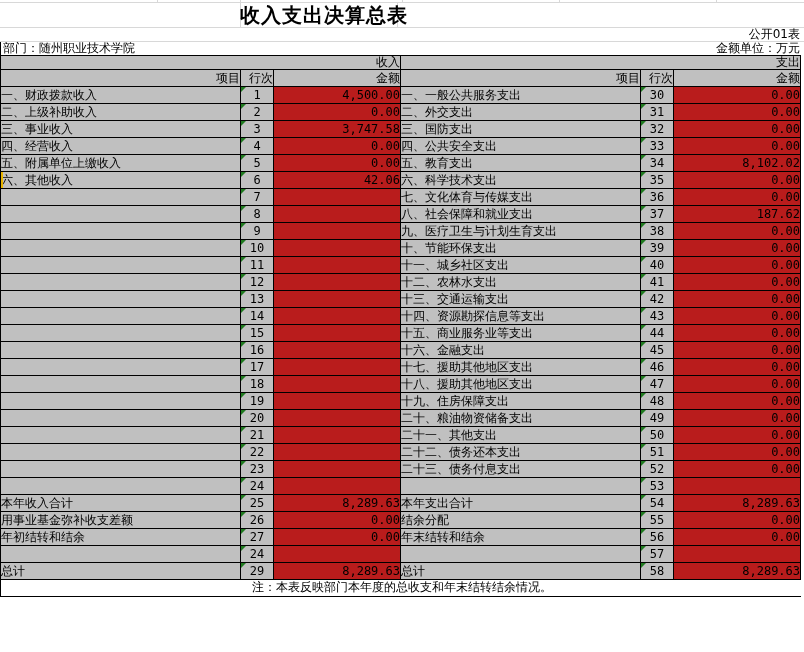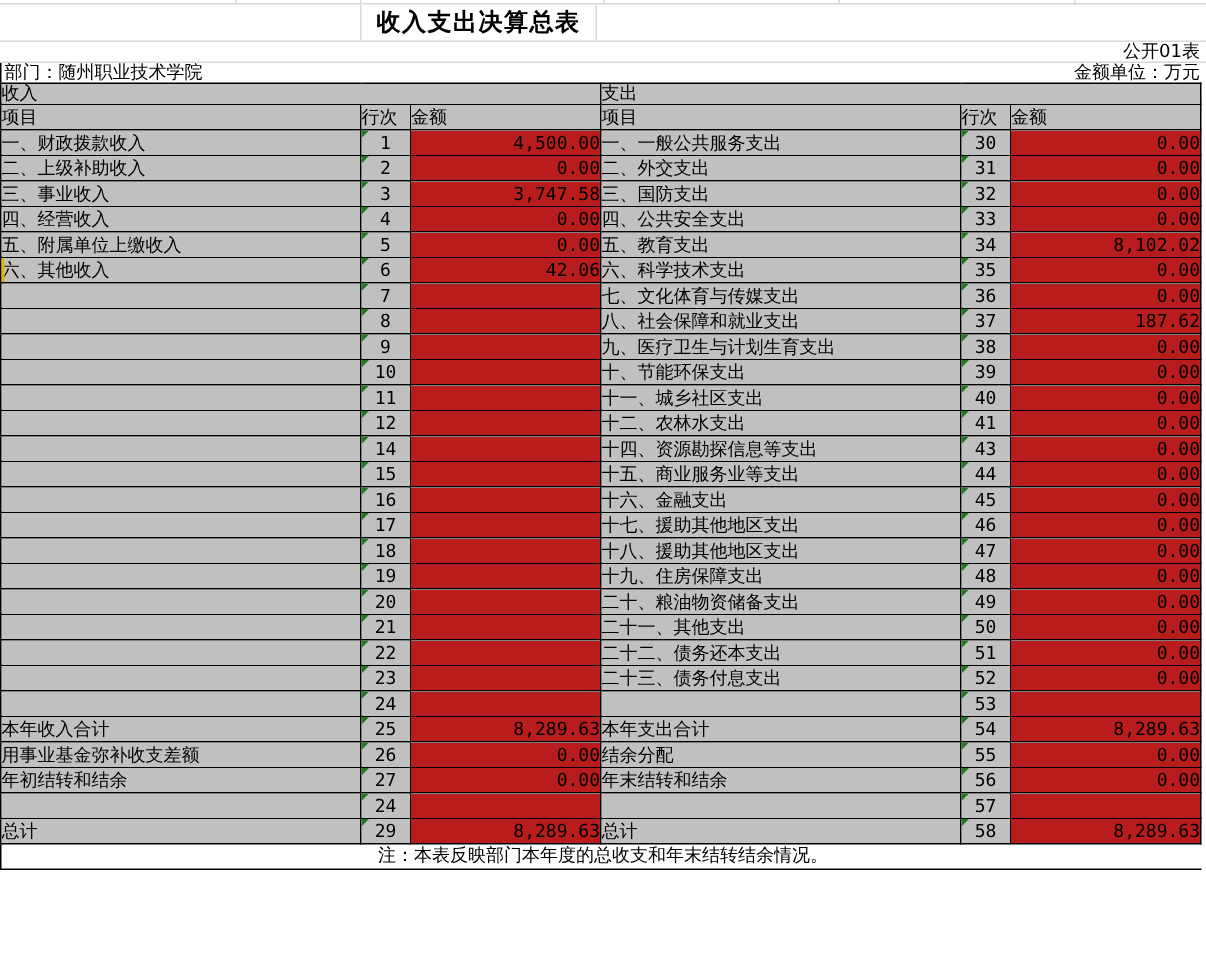--- a/index.html
+++ b/index.html
@@ -12,34 +12,34 @@
   html,body{background:#fff}
   .page{
     position:relative;width:804px;height:652px;background:#fff;overflow:hidden;
     font-family:"DejaVu Sans","Liberation Sans",sans-serif;font-size:12px;color:#000;
   }
   .gstrip{position:relative;height:3px;border-bottom:1px solid var(--grid)}
   .vseg{position:absolute;top:0;bottom:0;width:1px;background:var(--grid)}
   .trow{position:relative;height:25px;border-bottom:1px solid var(--grid)}
   .title{
     position:absolute;left:240px;width:158px;top:0;line-height:24px;text-align:center;
-    font-size:16px;font-weight:700;letter-spacing:1px;white-space:nowrap;
+    font-size:20px;font-weight:700;letter-spacing:1px;white-space:nowrap;
   }
   .prow{position:relative;height:14px;border-bottom:1px solid var(--grid)}
   .pcode{position:absolute;right:4px;top:0;line-height:13px}
   .drow{position:relative;height:13px;border-left:1px solid #000}
   .dept{position:absolute;left:2px;top:0;line-height:13px}
   .unit{position:absolute;right:4px;top:0;line-height:13px}
   table.main{border-collapse:collapse;table-layout:fixed;width:801px}
   .main th,.main td{
     border:1px solid #000;padding:0;position:relative;overflow:hidden;white-space:nowrap;
     font-weight:400;height:17px;line-height:15px;vertical-align:middle;
   }
   .main thead tr.r1 th{height:14px;line-height:13px}
-  .hg{background:var(--gray);text-align:left}
+  .hg{background:var(--gray);text-align:right}
   .c-label{background:var(--gray);text-align:left;padding-left:2px}
   .c-label.center{text-align:left;padding-left:0}
   .c-line{
     background:var(--gray);text-align:center;
     font-family:"DejaVu Sans Mono","Liberation Mono",monospace;font-size:12px;
   }
   .c-amount{
     background:#b91c1c;text-align:right;padding-right:3px;
     font-family:"DejaVu Sans Mono","Liberation Mono",monospace;font-size:12px;
   }
@@ -196,20 +196,28 @@
         <tr>
           <td class="c-label"><span></span></td>
           <td class="c-line"><i class="tri"></i><span>12</span></td>
           <td class="c-amount"><span></span></td>
           <td class="c-label"><span>十二、农林水支出</span></td>
           <td class="c-line"><i class="tri"></i><span>41</span></td>
           <td class="c-amount"><span>0.00</span></td>
         </tr>
         <tr>
           <td class="c-label"><span></span></td>
+          <td class="c-line"><i class="tri"></i><span>13</span></td>
+          <td class="c-amount"><span></span></td>
+          <td class="c-label"><span>十三、交通运输支出</span></td>
+          <td class="c-line"><i class="tri"></i><span>42</span></td>
+          <td class="c-amount"><span>0.00</span></td>
+        </tr>
+        <tr>
+          <td class="c-label"><span></span></td>
           <td class="c-line"><i class="tri"></i><span>14</span></td>
           <td class="c-amount"><span></span></td>
           <td class="c-label"><span>十四、资源勘探信息等支出</span></td>
           <td class="c-line"><i class="tri"></i><span>43</span></td>
           <td class="c-amount"><span>0.00</span></td>
         </tr>
         <tr>
           <td class="c-label"><span></span></td>
           <td class="c-line"><i class="tri"></i><span>15</span></td>
           <td class="c-amount"><span></span></td>

